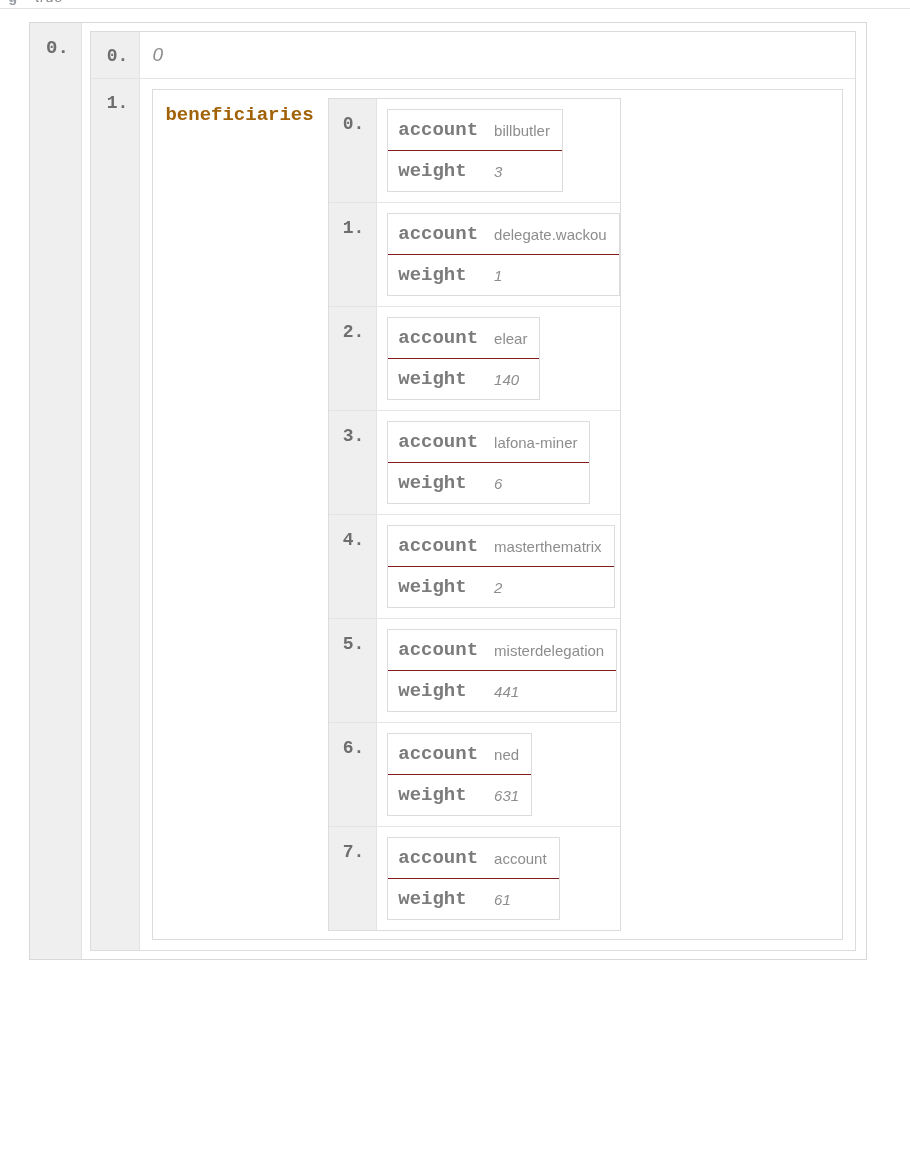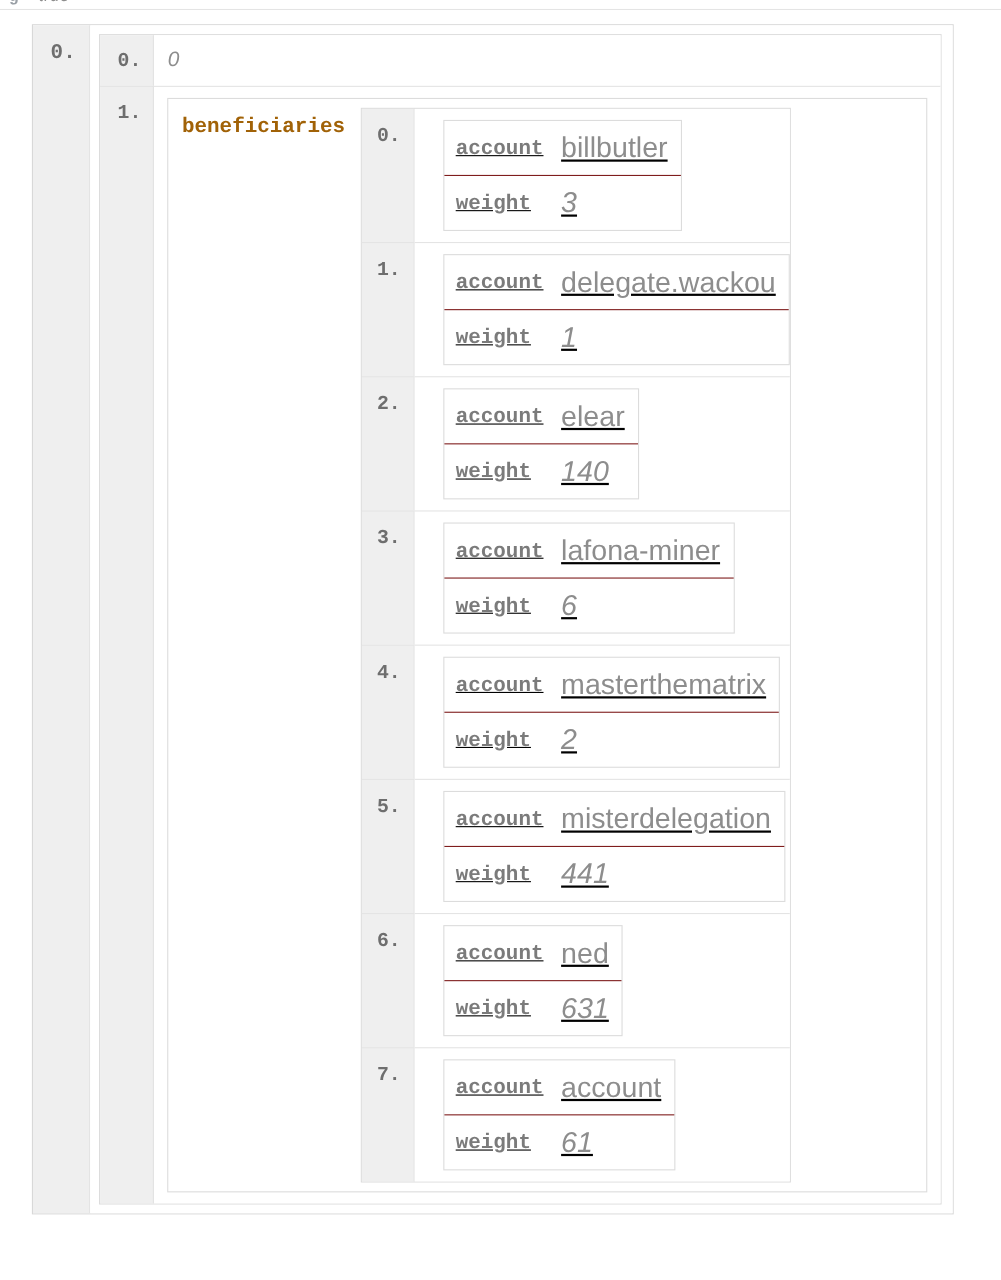--- a/index.html
+++ b/index.html
@@ -94,40 +94,39 @@
     color: #8d8d8d;
     padding: 12px 10px 12px 12px;
     white-space: nowrap;
   }
 
   
   table.kv {
     border-collapse: separate;
     border-spacing: 0;
     border: 1px solid #dcdcdc;
-    margin: 10px 0 10px 26px;
+    margin: 10px 0 10px 10px;
     background: #ffffff;
     width: auto;
-    text-decoration: underline;
   }
   table.kv tr + tr td { border-top: 1px solid #7f1d1d; }
   td.k {
     font-family: "Liberation Mono", monospace;
     font-weight: bold;
     font-size: 19px;
     color: #7b7b7b;
     padding: 9px 6px 9px 10px;
     white-space: nowrap;
     vertical-align: middle;
     text-align: left;
     width: 1px;
   }
   td.v {
     font-family: "Liberation Sans", sans-serif;
-    font-size: 26px;
+    font-size: 15px;
     color: #8d8d8d;
     padding: 9px 12px 9px 10px;
     white-space: nowrap;
     vertical-align: middle;
     font-style: italic;
   }
   td.v.str { font-style: normal; }
 
   
   table.kvtop {

